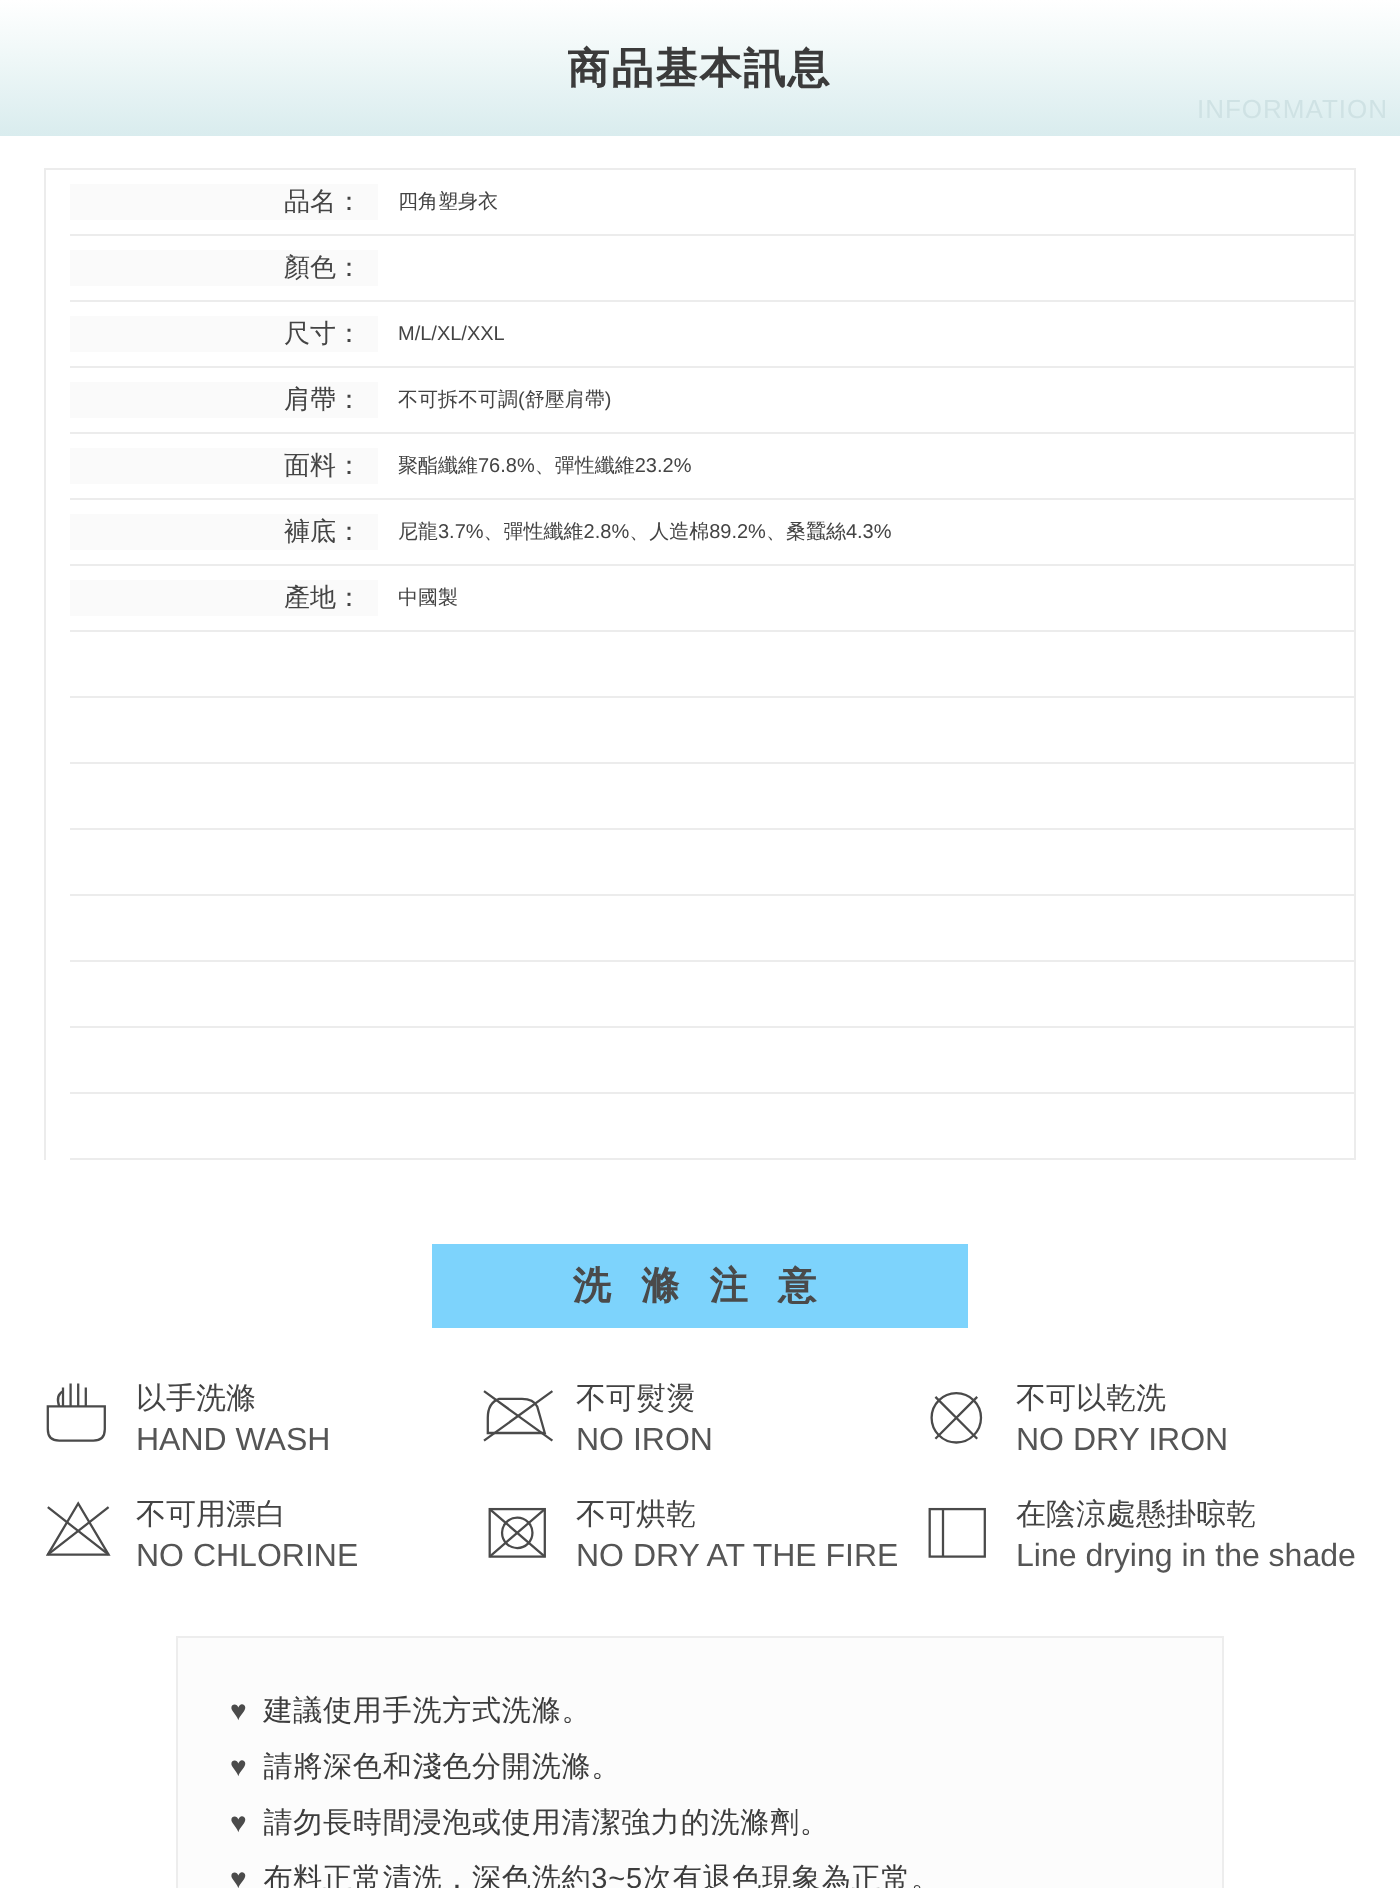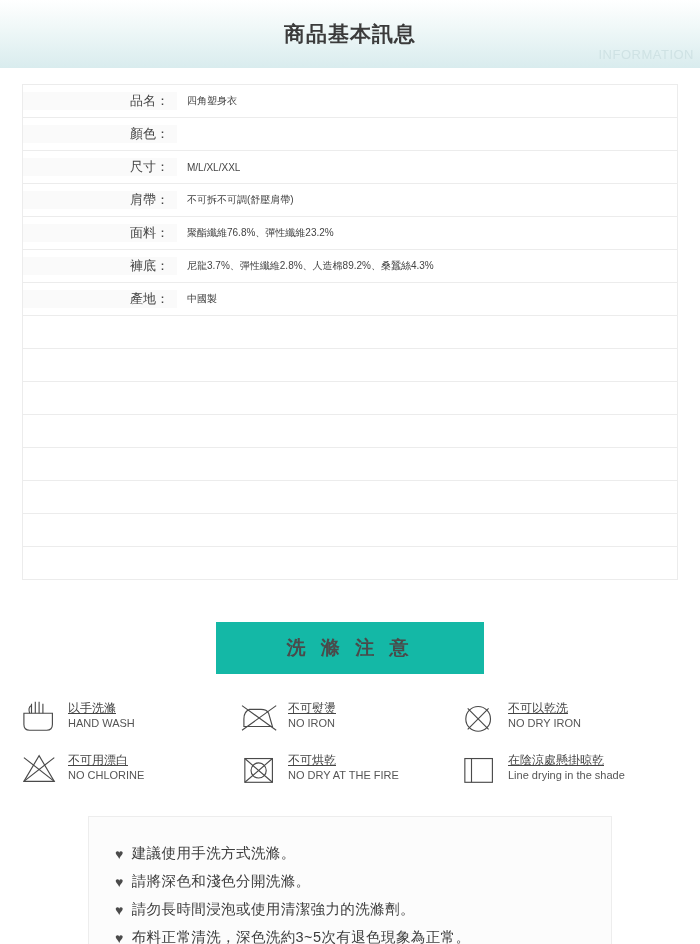--- a/index.html
+++ b/index.html
@@ -40,20 +40,21 @@
     font-size: 13px;
     color: #cfe2e4;
     letter-spacing: 0.5px;
   }
 
   
   .info-wrap {
     margin: 16px 22px 0 22px;
     border: 1px solid #ececec;
     border-bottom: none;
+    padding-left: 12px;
   }
   .info-row {
     display: flex;
     height: 32px;
     border-bottom: 1px solid #ececec;
     align-items: center;
   }
   .info-label {
     width: 154px;
     flex: 0 0 154px;
@@ -80,22 +81,22 @@
   }
 
   
   .wash-title-wrap {
     margin-top: 42px;
     display: flex;
     justify-content: center;
   }
   .wash-title {
     width: 268px;
-    height: 52px;
-    background: #14b8a6;
+    height: 42px;
+    background: #7dd3fc;
     display: flex;
     align-items: center;
     justify-content: center;
     font-size: 19px;
     font-weight: bold;
     color: #4a4a4a;
     letter-spacing: 5px;
   }
 
   
@@ -113,27 +114,26 @@
     width: 42px;
     height: 38px;
     flex: 0 0 42px;
     margin-right: 6px;
   }
   .wash-text {
     padding-top: 2px;
     line-height: 1.35;
   }
   .wash-zh {
-    font-size: 12px;
+    font-size: 15px;
     color: #444444;
     display: block;
-    text-decoration: underline;
   }
   .wash-en {
-    font-size: 11px;
+    font-size: 16px;
     color: #555555;
     display: block;
   }
 
   
   .notes {
     margin: 28px 88px 0 88px;
     border: 1px solid #ededed;
     background: #fcfcfc;
     padding: 18px 20px 18px 26px;

